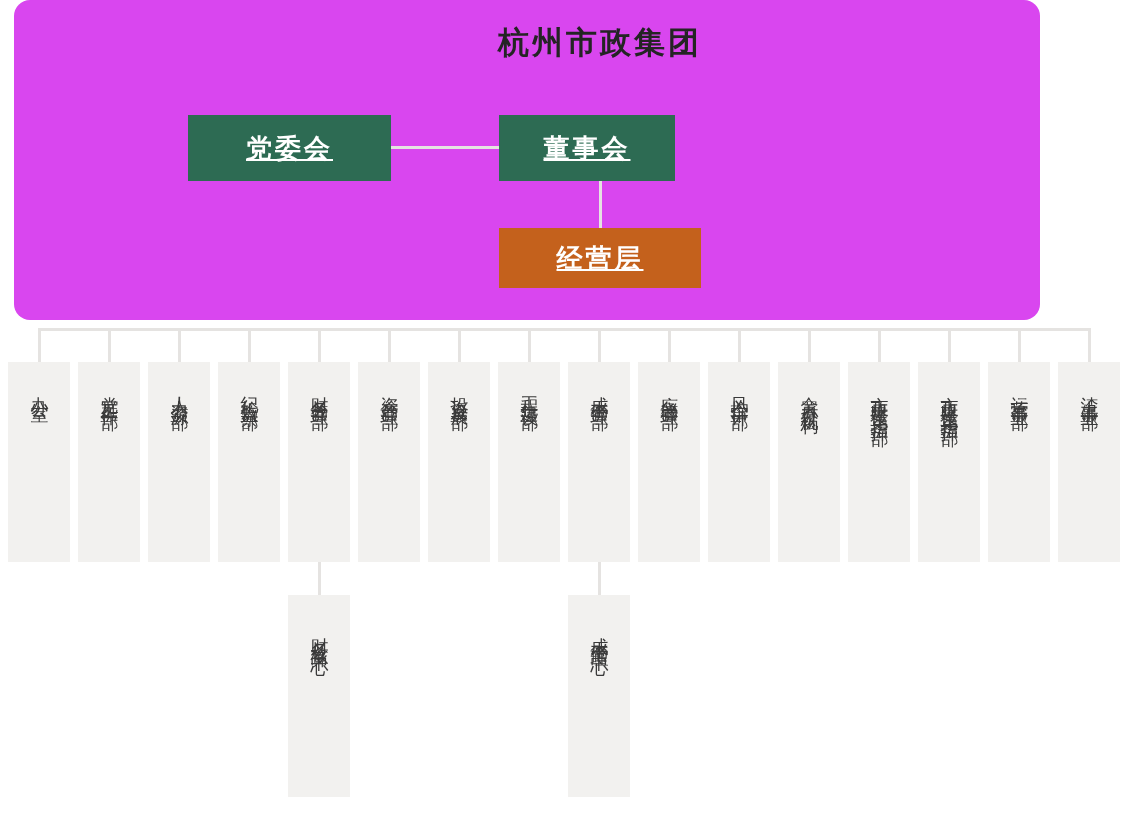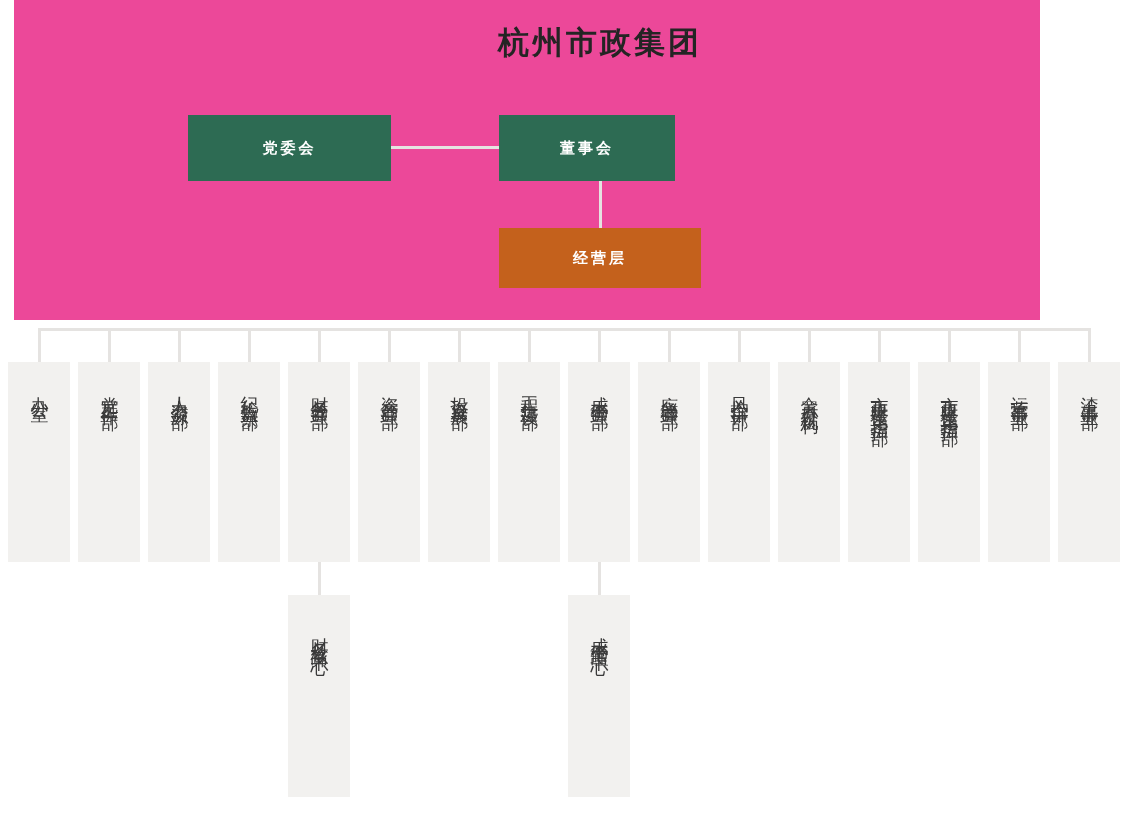--- a/index.html
+++ b/index.html
@@ -1,24 +1,24 @@
 <!DOCTYPE html>
 <html><head>
 <meta charset="utf-8">
 <style>
   html,body{margin:0;padding:0;background:#ffffff;}
   .canvas{position:relative;width:1129px;height:816px;background:#ffffff;
           font-family:"Liberation Sans","DejaVu Sans",sans-serif;overflow:hidden;}
 
   
-  .top-panel{position:absolute;left:14px;top:0;width:1026px;height:320px;background:#ec4899;}
+  .top-panel{position:absolute;left:14px;top:0;width:1026px;height:320px;background:#d946ef;border-radius:16px;}
   .title{position:absolute;left:586px;top:22px;transform:translateX(-50%);margin:0;
          font-size:31px;font-weight:bold;color:#242424;letter-spacing:3px;white-space:nowrap;}
   .gov-box{position:absolute;display:flex;align-items:center;justify-content:center;
-           color:#ffffff;font-size:15px;font-weight:bold;letter-spacing:3px;}
+           color:#ffffff;font-size:26px;font-weight:bold;letter-spacing:3px;text-decoration:underline;}
   .green{background:#2d6b53;}
   .orange{background:#c4611c;align-items:center;}
   .party{left:174px;top:115px;width:203px;height:66px;}
   .board{left:485px;top:115px;width:176px;height:66px;}
   .mgmt{left:485px;top:228px;width:202px;height:60px;}
 
   
   .connector{position:absolute;background:#e5e3e1;}
   .h-conn{left:377px;top:146px;width:108px;height:3px;}
   .v-conn{left:585px;top:181px;width:3px;height:47px;}

